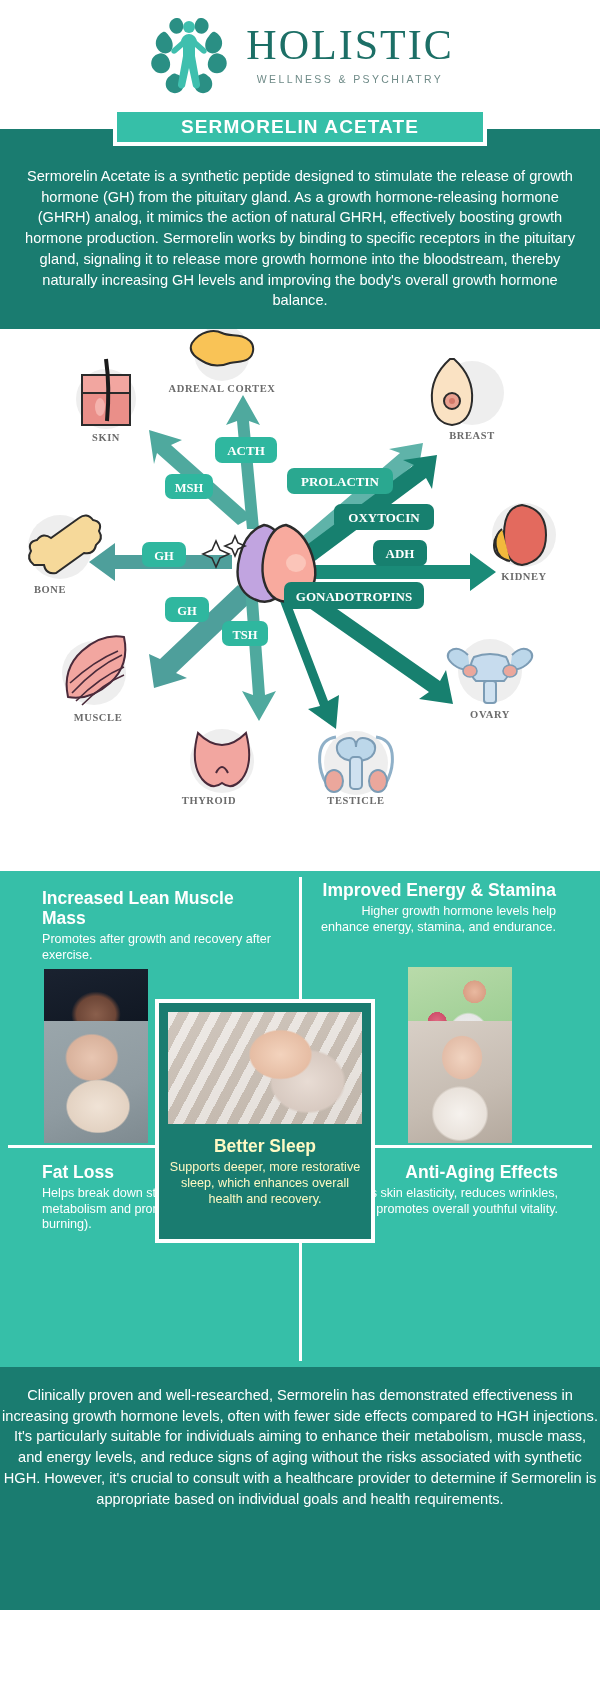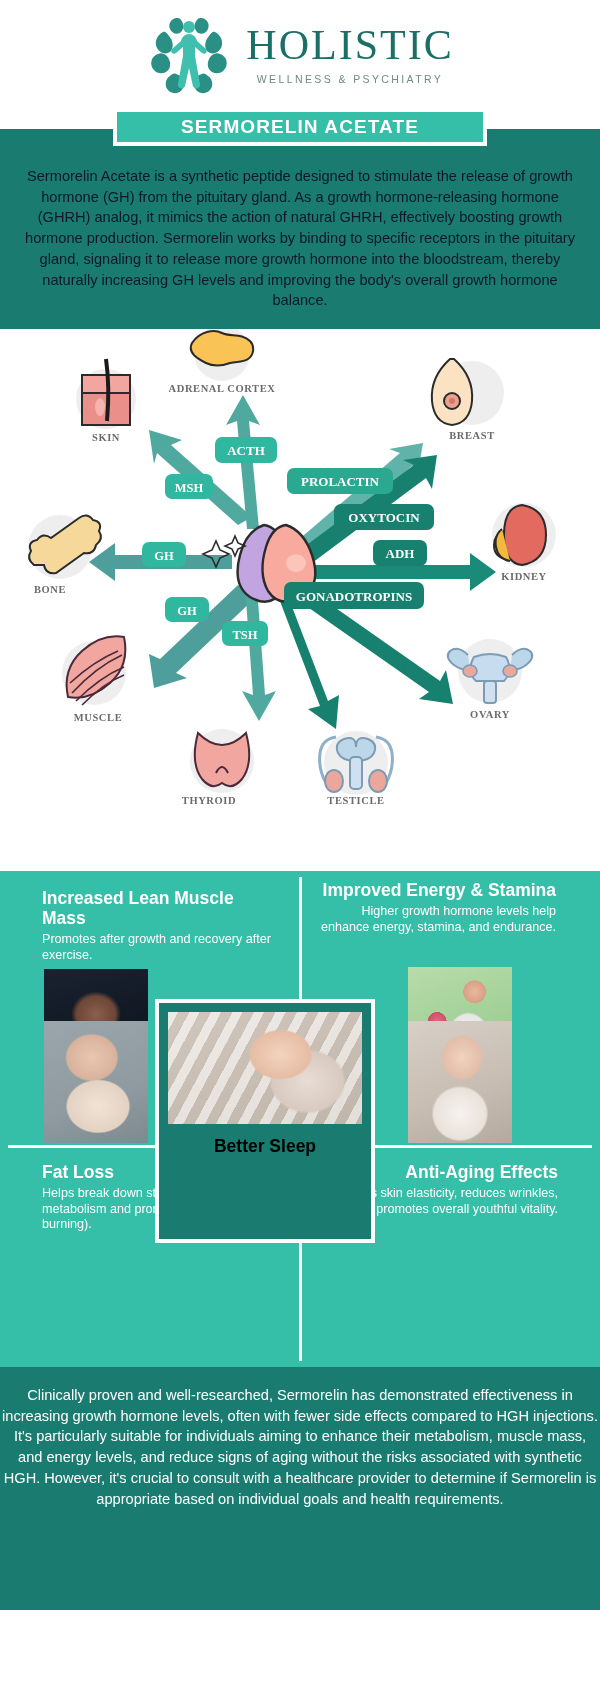--- a/index.html
+++ b/index.html
@@ -58,21 +58,21 @@
     letter-spacing: 1.1px;
   }
 
   
   .intro {
     background: #1a7c70;
     padding: 16px 22px 18px;
     text-align: center;
   }
   .intro p {
-    color: #0f172a;
+    color: #ffffff;
     font-size: 14.6px;
     line-height: 1.42;
   }
 
   
   .diagram { position: relative; height: 542px; background: #ffffff; }
   .diagram svg { position: absolute; left: 0; top: 0; }
 
   
   .benefits-head {
@@ -154,21 +154,21 @@
   }
 
   
   .sleep-card {
     position: absolute;
     left: 155px; top: 128px; width: 220px; height: 244px;
     background: #1a7c70;
     border: 4px solid #ffffff;
     text-align: center;
     padding: 9px 9px 16px;
-    color: #000000;
+    color: #fef9c3;
     z-index: 5;
   }
   .sleep-photo { width: 100%; height: 112px; overflow: hidden; }
   .sleep-card h3 { font-size: 17.5px; font-weight: bold; margin-top: 12px; }
   .sleep-card p { font-size: 12.6px; line-height: 1.26; margin-top: 3px; }
 
   
   .footer {
     height: 243px;
     background: #1a7c70;
@@ -387,20 +387,21 @@
       </div>
     <div class="photo ph-skin">
         <div class="img-skin"></div>
       </div>
 
     <div class="sleep-card">
       <div class="sleep-photo">
           <div class="img-sleep"></div>
         </div>
       <h3>Better Sleep</h3>
+      <p>Supports deeper, more restorative sleep, which enhances overall health and recovery.</p>
     </div>
   </div>
 
   <div class="footer">
     <p>Clinically proven and well-researched, Sermorelin has demonstrated effectiveness in increasing growth hormone levels, often with fewer side effects compared to HGH injections. It's particularly suitable for individuals aiming to enhance their metabolism, muscle mass, and energy levels, and reduce signs of aging without the risks associated with synthetic HGH. However, it's crucial to consult with a healthcare provider to determine if Sermorelin is appropriate based on individual goals and health requirements.</p>
   </div>
 
 </div>
 
 </body></html>

